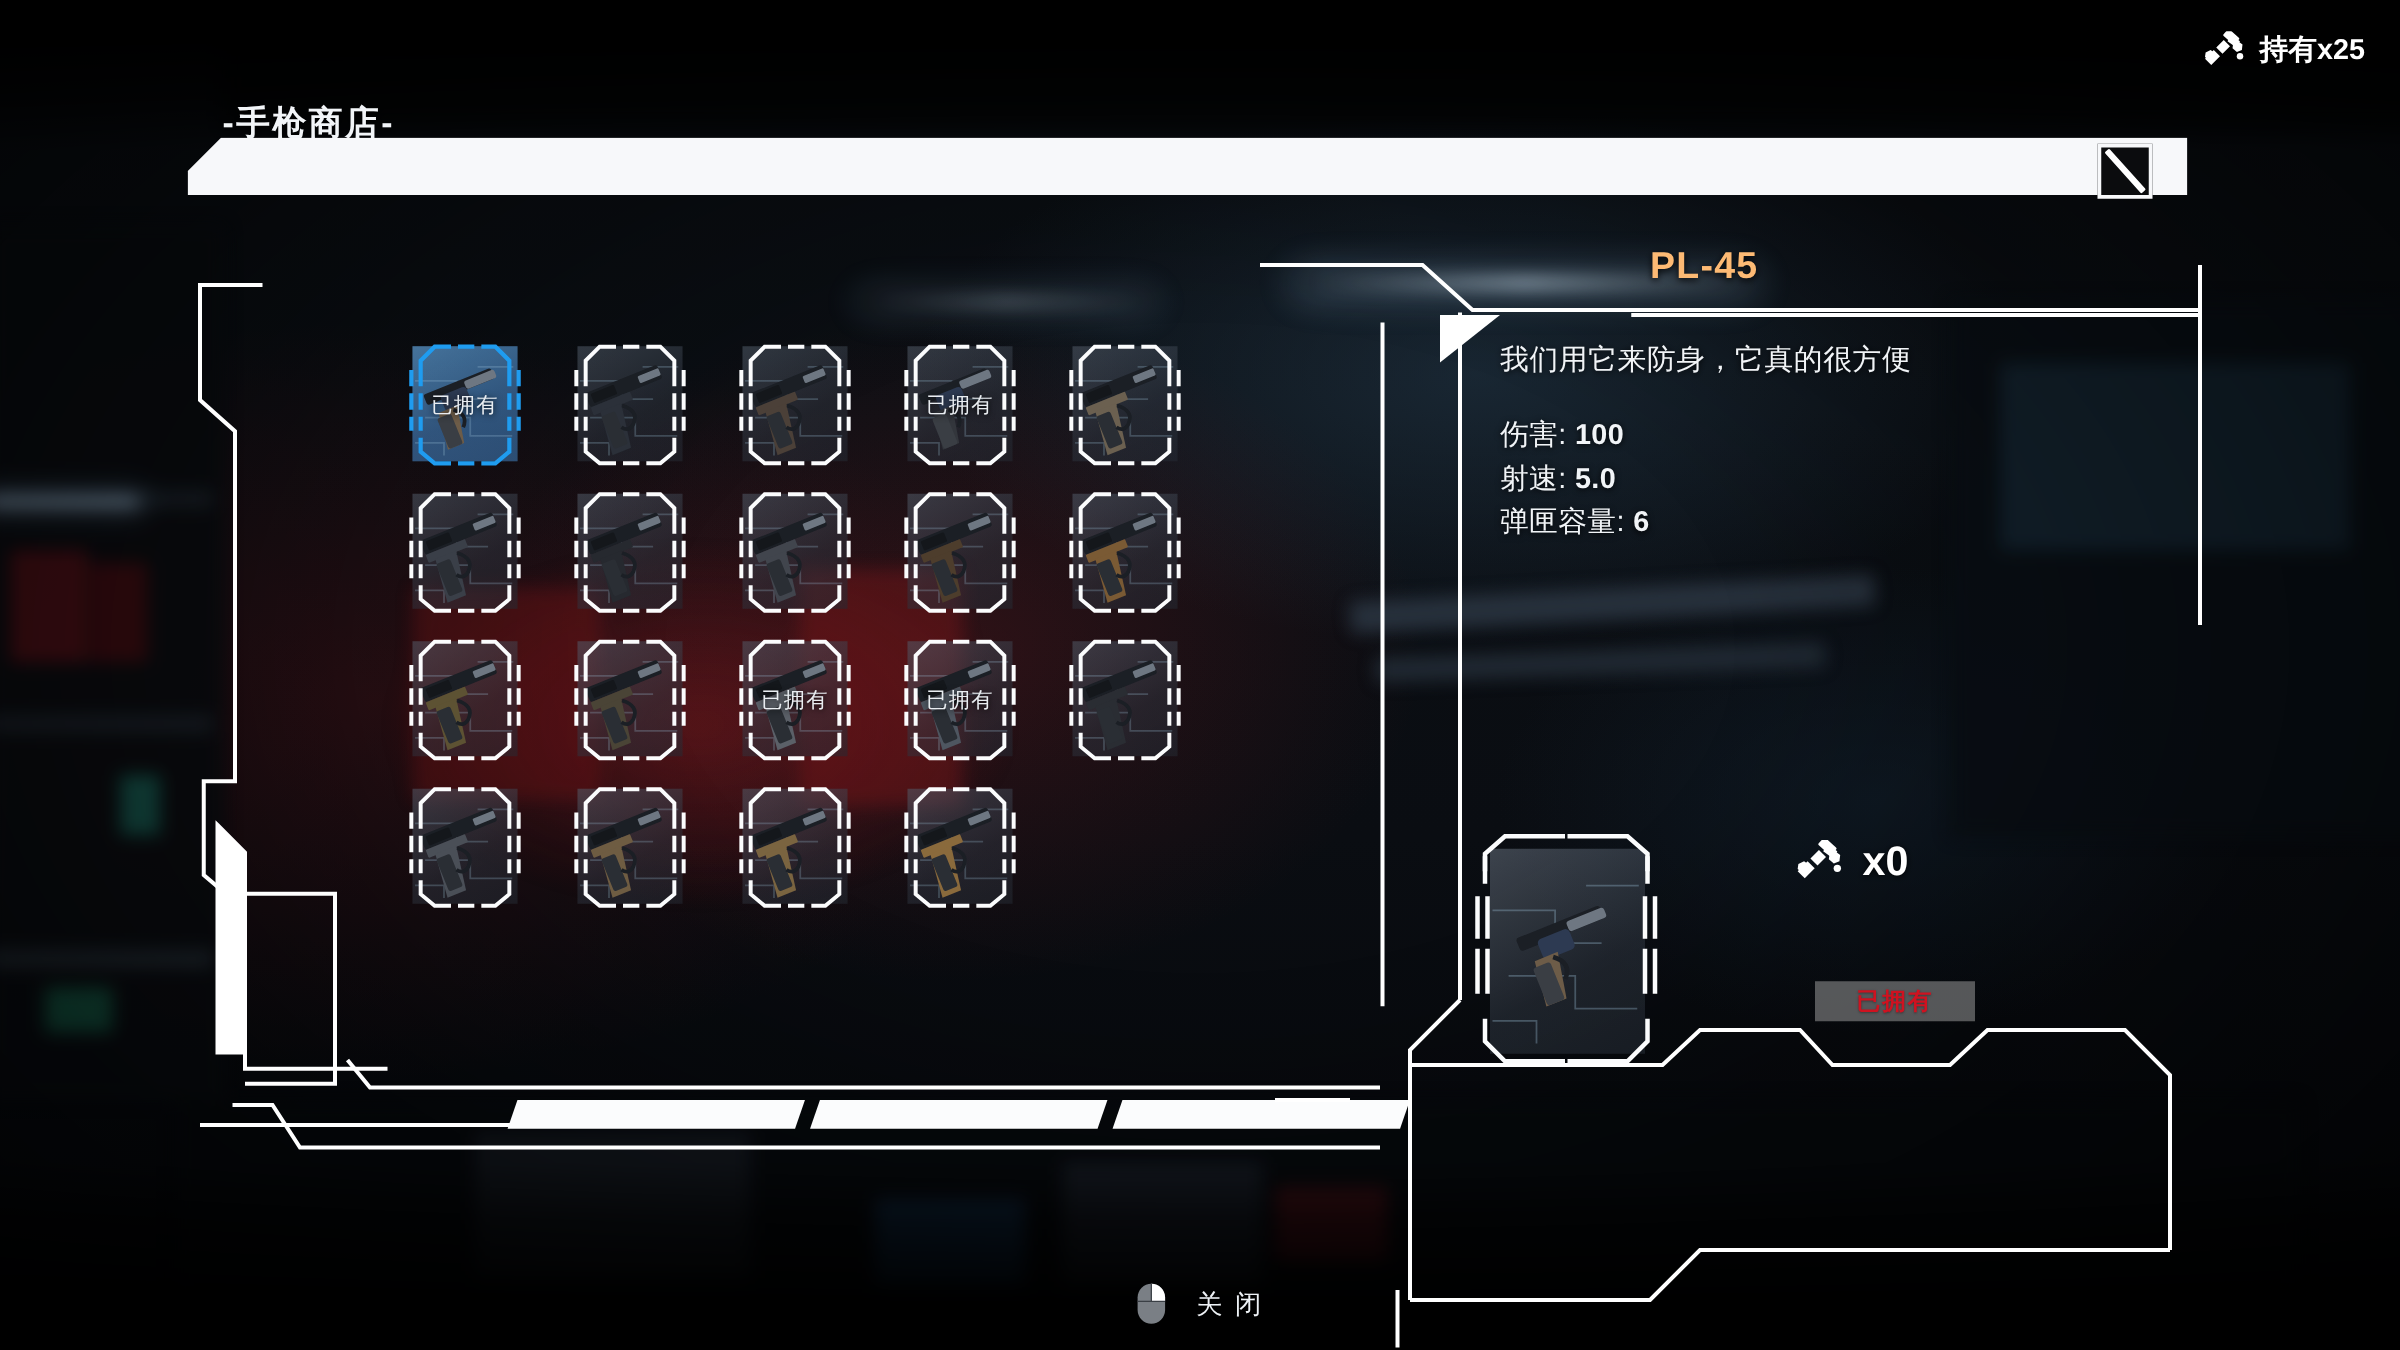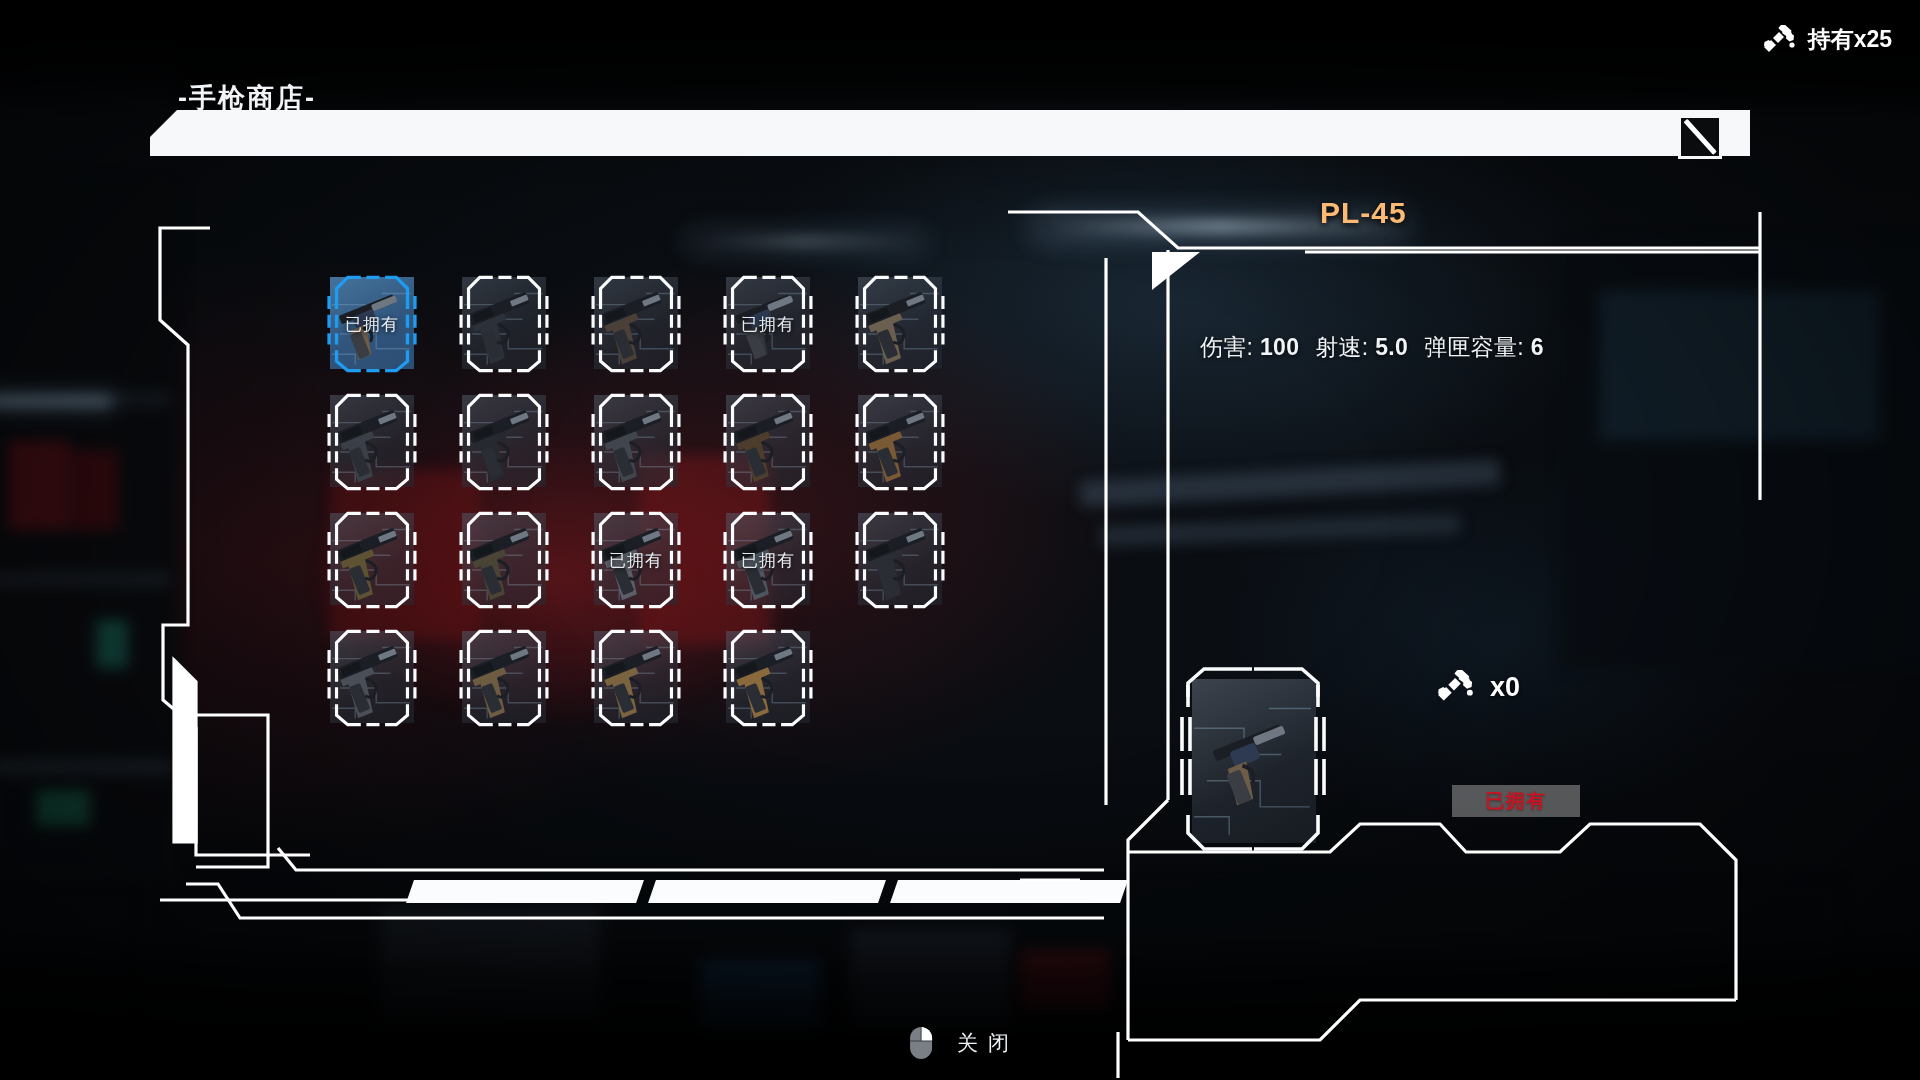--- a/index.html
+++ b/index.html
@@ -131,21 +131,21 @@
     font-size:30px; font-weight:700; color:#fdba74; letter-spacing:1px;
     text-shadow:0 2px 6px rgba(0,0,0,.9);
   }
   #weapon-desc {
     position:absolute; left:1200px; top:272px;
     font-size:23px; font-weight:400; color:#f1f4f7; letter-spacing:.5px;
     text-shadow:0 1px 5px rgba(0,0,0,.9);
   }
   #stats {
     position:absolute; left:1200px; top:332px;
-    display:flex; flex-direction:row; gap:16px;justify-content:center;
+    display:flex; flex-direction:column; gap:4px;justify-content:center;
   }
   #stats .row {
     font-size:23px; color:#f1f4f7; letter-spacing:.3px;
     text-shadow:0 1px 5px rgba(0,0,0,.9); white-space:nowrap;
   }
   #stats .row .k { font-weight:400; }
   #stats .row .v { font-weight:700; }
 
   
   #preview { position:absolute; left:1168px; top:655px; width:170px; height:210px; }
@@ -156,21 +156,21 @@
   }
   #preview .pbrk { position:absolute; inset:0; }
   #preview .pbrk svg { width:170px; height:210px; display:block; }
   #preview .pbrk svg path { fill:none; stroke:#fbfcfd; stroke-width:3.6; }
 
   
   #price-row {
     position:absolute; left:1432px; top:670px;
     display:flex; align-items:center; gap:14px;
   }
-  #price-row .pval { font-size:27px; font-weight:700; color:#fff;
+  #price-row .pval { font-size:33px; font-weight:700; color:#fff;
     text-shadow:0 1px 5px rgba(0,0,0,.9); }
   #buy-button {
     position:absolute; left:1452px; top:785px;
     width:128px; height:32px;
     background:rgba(160,160,160,.52);
     display:flex; align-items:center; justify-content:center;
     font-size:19px; font-weight:600; color:#cf1220;
     letter-spacing:1.5px; cursor:pointer;
     text-shadow:0 1px 2px rgba(0,0,0,.35);
   }
@@ -284,20 +284,21 @@
     <polyline points="1760,212 1760,500"></polyline>
 
     <polyline points="1128,852 1330,852 1360,824 1440,824 1466,852 1560,852 1590,824 1700,824 1736,860 1736,1000"></polyline>
     <polyline points="1128,1040 1320,1040 1360,1000 1736,1000"></polyline>
 
     <polyline points="1020,880 1080,880" stroke-width="3"></polyline>
     <polyline points="1118,1032 1118,1078" stroke-width="3"></polyline>
   </svg>
 
   <div id="weapon-name">PL-45</div>
+  <div id="weapon-desc">我们用它来防身，它真的很方便</div>
   <div id="stats">
       <div class="row"><span class="k">伤害: </span><span class="v">100</span></div>
       <div class="row"><span class="k">射速: </span><span class="v">5.0</span></div>
       <div class="row"><span class="k">弹匣容量: </span><span class="v">6</span></div>
     </div>
 
   <div id="grid-viewport">
     <div id="grid">
         <div class="slot sel">
           <div class="tile">

